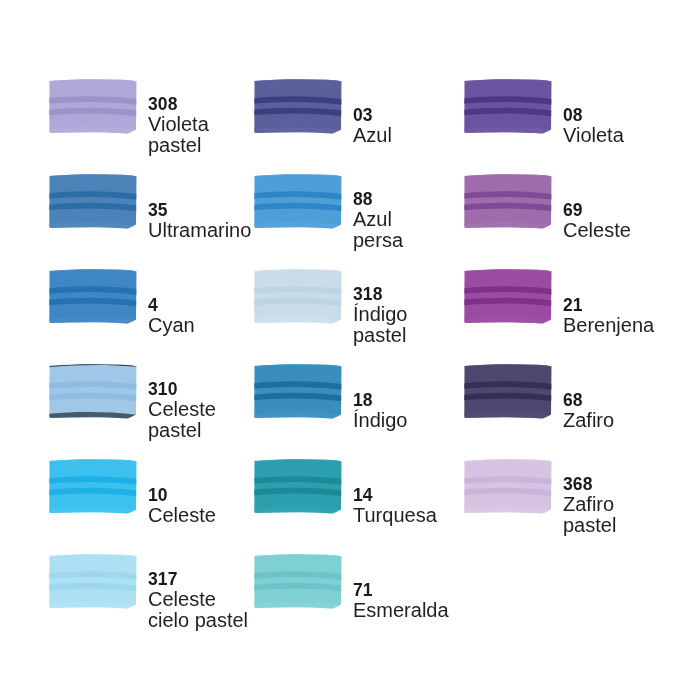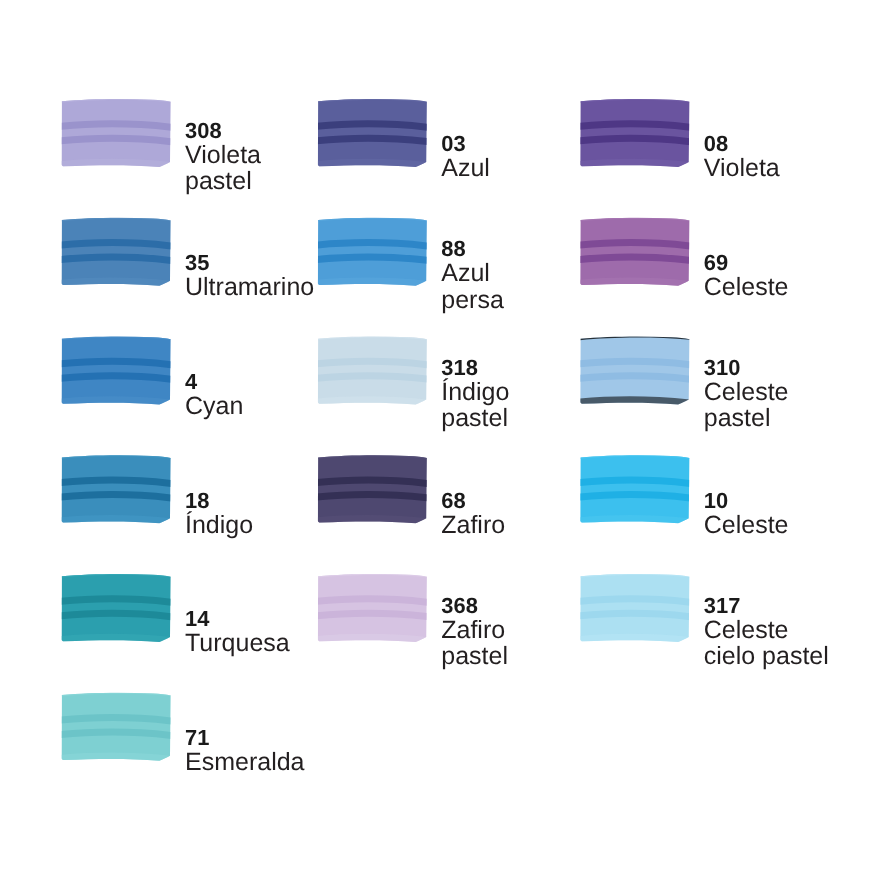--- a/index.html
+++ b/index.html
@@ -240,20 +240,40 @@
         </svg>
         <div class="swatch-label">
           <div class="swatch-code">318</div>
           <div class="swatch-name">Índigo
 pastel</div>
         </div>
       </div>
       <div class="swatch-item">
         <svg class="swatch-art" viewBox="0 0 90 58" preserveAspectRatio="none">
           <defs>
+            <clipPath id="clip-sw-9">
+              <path d="M1.5,3.0 C22,1.2 48,0.6 74,1.8 C80,2.1 85,2.6 88.5,3.4 L88.0,51.5 C85,53.2 82,54.4 79.5,55.6 C56,53.6 30,53.9 3.0,55.0 C2.2,55.0 1.4,54.6 1.3,53.6 Z"></path>
+            </clipPath>
+          </defs>
+          <g clip-path="url(#clip-sw-9)">
+            <rect x="0" y="0" width="90" height="58" fill="#9a4ba2"></rect>
+            <path d="M-2,20.5 C24,17.8 58,17.0 92,21.4 L92,27.0 C58,22.6 24,23.4 -2,26.1 Z" fill="#7d3189"></path>
+            <path d="M-2,32.0 C24,29.3 58,28.5 92,32.9 L92,38.5 C58,34.1 24,34.9 -2,37.6 Z" fill="#7d3189"></path>
+            <path d="M-2,0 L92,0 L92,4.0 C58,1.0 24,1.8 -2,4.4 Z" fill="#a356ab" opacity="0.75"></path>
+            <path d="M-2,51.0 C24,48.6 58,47.9 92,52.0 L92,58 L-2,58 Z" fill="#a356ab" opacity="0.55"></path>
+          </g>
+        </svg>
+        <div class="swatch-label">
+          <div class="swatch-code">21</div>
+          <div class="swatch-name">Berenjena</div>
+        </div>
+      </div>
+      <div class="swatch-item">
+        <svg class="swatch-art" viewBox="0 0 90 58" preserveAspectRatio="none">
+          <defs>
             <clipPath id="clip-sw-10">
               <path d="M1.5,3.0 C22,1.2 48,0.6 74,1.8 C80,2.1 85,2.6 88.5,3.4 L88.0,51.5 C85,53.2 82,54.4 79.5,55.6 C56,53.6 30,53.9 3.0,55.0 C2.2,55.0 1.4,54.6 1.3,53.6 Z"></path>
             </clipPath>
           </defs>
           <g clip-path="url(#clip-sw-10)">
             <rect x="0" y="0" width="90" height="58" fill="#a0c7e8"></rect>
             <path d="M-2,20.5 C24,17.8 58,17.0 92,21.4 L92,27.0 C58,22.6 24,23.4 -2,26.1 Z" fill="#8fbce3"></path>
             <path d="M-2,32.0 C24,29.3 58,28.5 92,32.9 L92,38.5 C58,34.1 24,34.9 -2,37.6 Z" fill="#8fbce3"></path>
             <path d="M-2,0 L92,0 L92,4.0 C58,1.0 24,1.8 -2,4.4 Z" fill="#aacee c" opacity="0.75"></path>
             <path d="M-2,51.0 C24,48.6 58,47.9 92,52.0 L92,58 L-2,58 Z" fill="#aacee c" opacity="0.55"></path>

